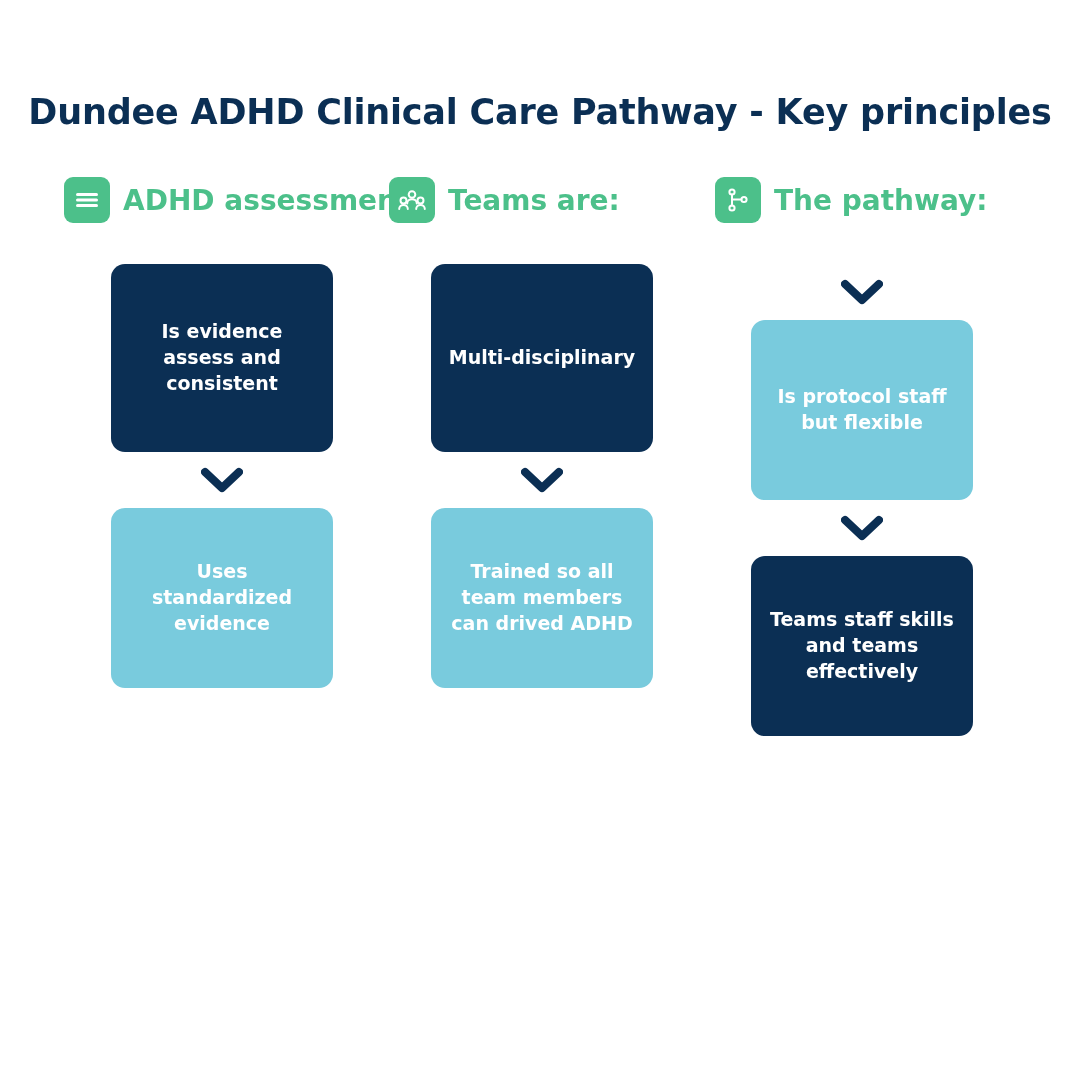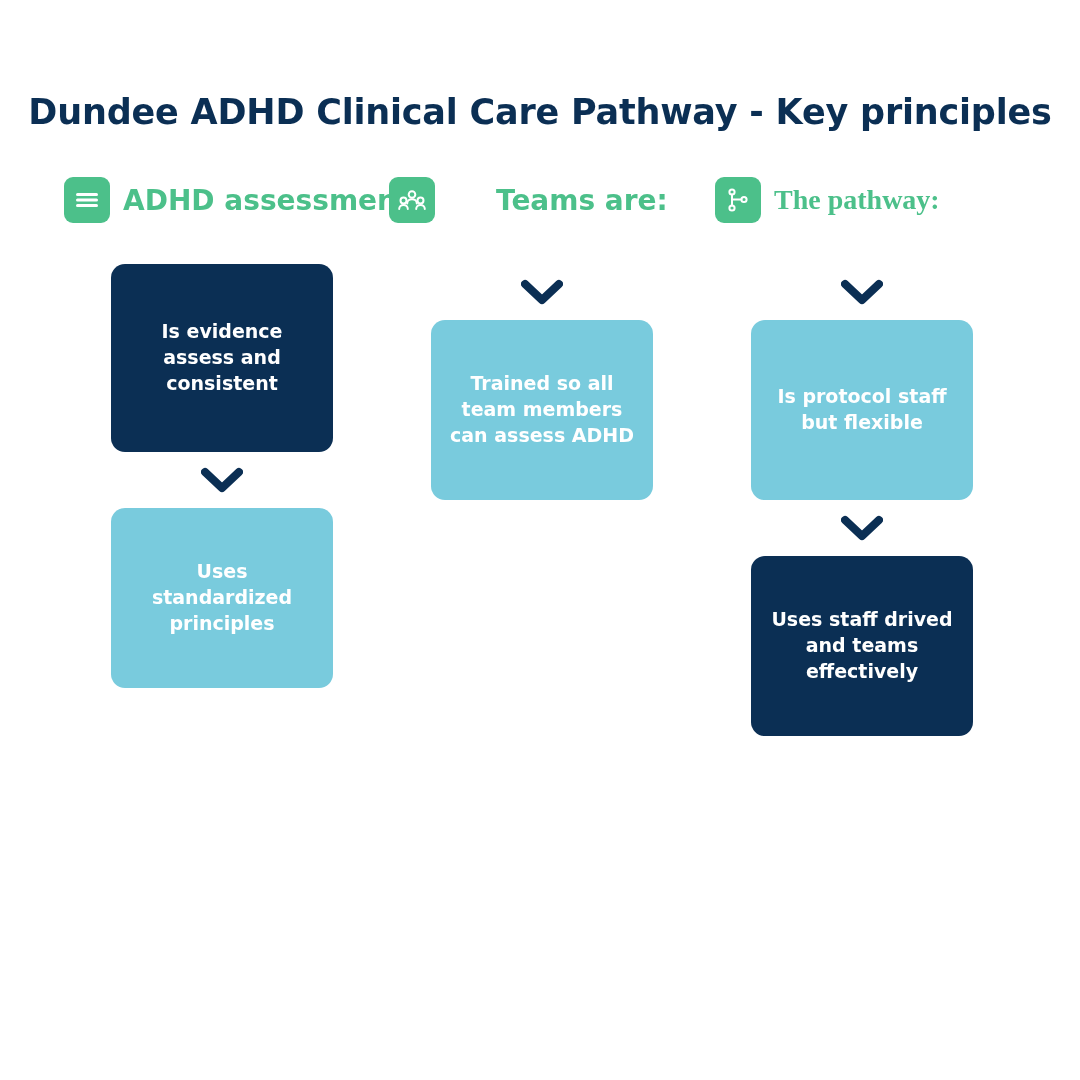--- a/index.html
+++ b/index.html
@@ -47,22 +47,22 @@
   }
   .col-head {
     display: flex;
     flex-direction: row;
     align-items: center;
     justify-content: flex-start;
     height: 60px;
     width: 100%;
   }
   .col-head.c1 { padding-left: 4px; }
-  .col-head.c2 { padding-left: 14px; gap: 48px; }
-  .col-head.c3 { padding-left: 26px; font-family: Liberation Serif, serif; }
+  .col-head.c2 { padding-left: 14px; }
+  .col-head.c3 { padding-left: 26px; }
   .icon-badge {
     width: 46px;
     height: 46px;
     border-radius: 9px;
     background: #4cc08a;
     display: flex;
     align-items: center;
     justify-content: center;
     flex: none;
   }
@@ -126,45 +126,46 @@
         </span>
         <span class="col-head-label">ADHD assessment:</span>
       </div>
       <div class="nodes">
         <div class="node dark h188">Is evidence assess and consistent</div>
         <div class="arrow">
           <svg width="42" height="26" viewBox="0 0 42 26" aria-hidden="true">
             <path d="M4 5 L21 21 L38 5" fill="none" stroke="#0b2f54" stroke-width="8" stroke-linecap="round" stroke-linejoin="round"></path>
           </svg>
         </div>
-        <div class="node light h180">Uses standardized principles</div>
+        <div class="node light h180">Uses standardized evidence</div>
       </div>
     </div>
 
     <div class="column">
       <div class="col-head c2">
         <span class="icon-badge">
           <svg width="28" height="24" viewBox="0 0 28 24" aria-hidden="true">
             <circle cx="14" cy="6.5" r="3.3" fill="none" stroke="#ffffff" stroke-width="2"></circle>
             <path d="M9.2 15.5c0-2.7 2.2-4.3 4.8-4.3s4.8 1.6 4.8 4.3" fill="none" stroke="#ffffff" stroke-width="2" stroke-linecap="round"></path>
             <circle cx="5.5" cy="12.5" r="3" fill="none" stroke="#ffffff" stroke-width="2"></circle>
             <path d="M1.2 21c0-2.6 2-4.1 4.3-4.1s4.3 1.5 4.3 4.1" fill="none" stroke="#ffffff" stroke-width="2" stroke-linecap="round"></path>
             <circle cx="22.5" cy="12.5" r="3" fill="none" stroke="#ffffff" stroke-width="2"></circle>
             <path d="M18.2 21c0-2.6 2-4.1 4.3-4.1s4.3 1.5 4.3 4.1" fill="none" stroke="#ffffff" stroke-width="2" stroke-linecap="round"></path>
           </svg>
         </span>
         <span class="col-head-label">Teams are:</span>
       </div>
       <div class="nodes">
+        <div class="node dark h188">Multi-disciplinary</div>
         <div class="arrow">
           <svg width="42" height="26" viewBox="0 0 42 26" aria-hidden="true">
             <path d="M4 5 L21 21 L38 5" fill="none" stroke="#0b2f54" stroke-width="8" stroke-linecap="round" stroke-linejoin="round"></path>
           </svg>
         </div>
-        <div class="node light h180">Trained so all team members can assess ADHD</div>
+        <div class="node light h180">Trained so all team members can drived ADHD</div>
       </div>
     </div>
 
     <div class="column">
       <div class="col-head c3">
         <span class="icon-badge">
           <svg width="24" height="26" viewBox="0 0 24 26" aria-hidden="true">
             <circle cx="6" cy="5" r="2.6" fill="none" stroke="#ffffff" stroke-width="2"></circle>
             <circle cx="18" cy="12.5" r="2.6" fill="none" stroke="#ffffff" stroke-width="2"></circle>
             <circle cx="6" cy="21" r="2.6" fill="none" stroke="#ffffff" stroke-width="2"></circle>
@@ -179,18 +180,18 @@
           <svg width="42" height="26" viewBox="0 0 42 26" aria-hidden="true">
             <path d="M4 5 L21 21 L38 5" fill="none" stroke="#0b2f54" stroke-width="8" stroke-linecap="round" stroke-linejoin="round"></path>
           </svg>
         </div>
         <div class="node light h180">Is protocol staff but flexible</div>
         <div class="arrow">
           <svg width="42" height="26" viewBox="0 0 42 26" aria-hidden="true">
             <path d="M4 5 L21 21 L38 5" fill="none" stroke="#0b2f54" stroke-width="8" stroke-linecap="round" stroke-linejoin="round"></path>
           </svg>
         </div>
-        <div class="node dark h180">Uses staff  drived and teams effectively</div>
+        <div class="node dark h180">Teams staff  skills and teams effectively</div>
       </div>
     </div>
 
   </div>
 </div>
 
 </body></html>

